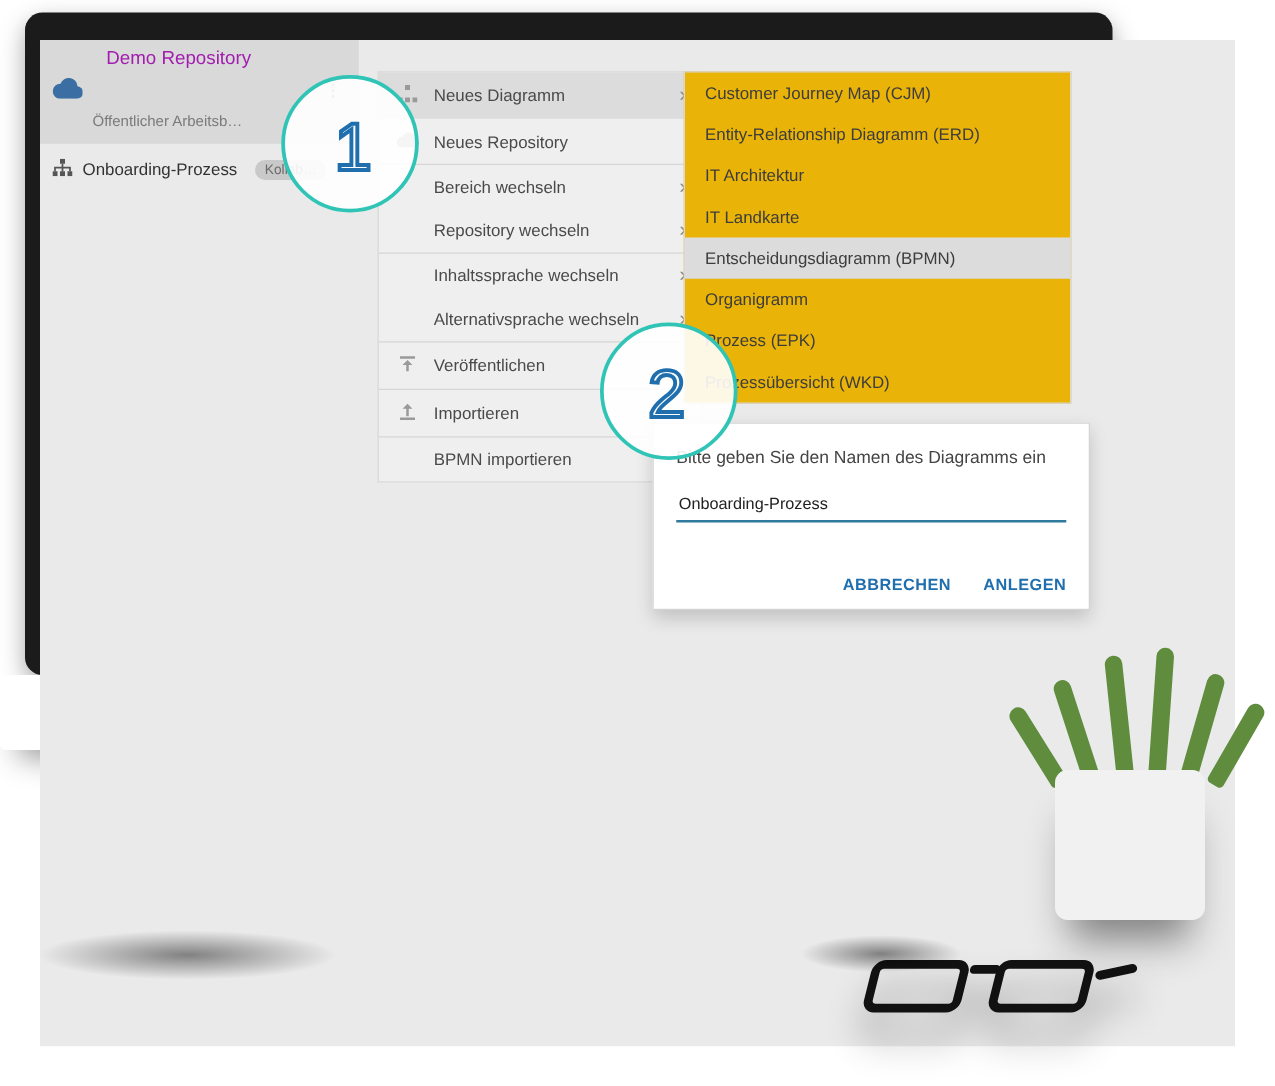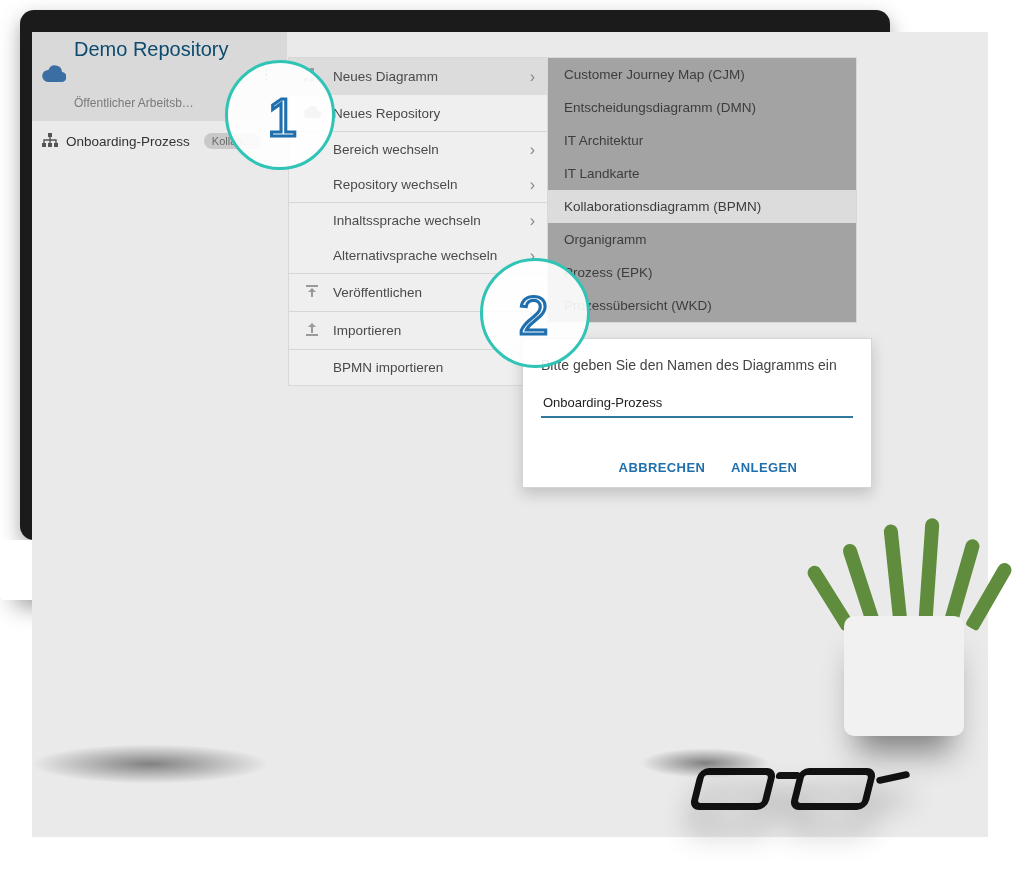--- a/index.html
+++ b/index.html
@@ -68,74 +68,74 @@
 
   
   .sidebar    { position: absolute; top: 0; left: 0; width: 255px; height: 100%; }
   .repo-header{
     display: flex; align-items: center; gap: 8px;
     padding: 6px 8px 10px 10px;
     background: #d9d9d9;
   }
   .repo-header .cloud { color:#3b6fa3; }
   .repo-header .titles { flex:1; line-height:1.15; }
-  .repo-header .title  { font-size: 20px; color:#0c4a6e; }
+  .repo-header .title  { font-size: 15px; color:#a21caf;margin-left:11px; }
   .repo-header .sub    { font-size: 12px; color:#7a7a7a;margin-top:36px; }
   .repo-header .kebab  { color:#777; font-weight:bold; cursor:pointer; padding:4px 6px; }
   .tree-item  {
     display:flex; align-items:center; gap:8px;
     padding: 12px 10px; color:#333;
   }
   .tree-item .sitemap { color:#555; }
   .tag {
     margin-left:6px; background:#c9c9c9; border-radius:10px;
     font-size:11px; padding:2px 8px; color:#6b6b6b;
   }
 
   
   .menu1 {
-    position:absolute; top:25px; left:256px; width:260px;
+    position:absolute; top:25px; left:270px; width:260px;
     background:#efefef; border:1px solid #d8d8d8;
   }
   .menu1 .row {
     display:flex; align-items:center; gap:12px;
     padding:10px 14px; position:relative; color:#4a4a4a;
     cursor:pointer;
   }
   .menu1 .row.selected   { background:#dcdcdc; }
   .menu1 .row.has-sub::after{
     content:"›"; position:absolute; right:12px; color:#888; font-size:16px;
   }
   .menu1 .divider { height:1px; background:#d6d6d6; }
   .menu1 .ico { width:18px; text-align:center; color:#9a9a9a; }
 
   
   .menu2 {
     position:absolute; top:25px; left:515px; width:310px;
-    background:#a3a3a3; border:1px solid #d8d8d8;
+    background:#eab308; border:1px solid #d8d8d8;
   }
   .menu2 .row {
     padding:9px 16px; cursor:pointer; color:#3d3d3d;
   }
   .menu2 .row.selected { background:#dcdcdc; }
 
   
   .dialog {
     position:absolute; top:306px; left:490px; width:350px;
     background:#ffffff; border:1px solid #d4d4d4;
     padding:18px 18px 12px 18px;
     box-shadow:0 6px 14px rgba(0,0,0,0.18);
   }
   .dialog .label { font-size:14px; color:#444; margin-bottom:18px; }
   .dialog .field {
     width:100%; border:none; border-bottom:2px solid #2f7a9e;
     padding:4px 2px 6px 2px; font-size:13px; color:#222;
     outline:none; background:transparent;
   }
-  .dialog .buttons { text-align:center; margin-top:42px; }
+  .dialog .buttons { text-align:right; margin-top:42px; }
   .dialog .btn {
     display:inline-block; margin-left:22px;
     color:#1f6fae; font-size:13px; font-weight:600;
     letter-spacing:.4px; cursor:pointer;
   }
 
   
   .step {
     position:absolute; width:110px; height:110px;
     border:3px solid #2fc4b6; border-radius:50%;
@@ -296,24 +296,24 @@
     </div>
     <div class="divider"></div>
     <div class="row">
       <span class="ico"></span>
       <span>BPMN importieren</span>
     </div>
   </div>
 
   <div class="menu2">
     <div class="row"><span>Customer Journey Map (CJM)</span></div>
-    <div class="row"><span>Entscheidungsdiagramm (DMN)</span></div>
+    <div class="row"><span>Entity-Relationship Diagramm (ERD)</span></div>
     <div class="row"><span>IT Architektur</span></div>
     <div class="row"><span>IT Landkarte</span></div>
-    <div class="row selected"><span>Kollaborationsdiagramm (BPMN)</span></div>
+    <div class="row selected"><span>Entscheidungsdiagramm (BPMN)</span></div>
     <div class="row"><span>Organigramm</span></div>
     <div class="row"><span>Prozess (EPK)</span></div>
     <div class="row"><span>Prozessübersicht (WKD)</span></div>
   </div>
 
   <div class="dialog">
     <div class="label">Bitte geben Sie den Namen des Diagramms ein</div>
     <input class="field" value="Onboarding-Prozess" style="">
     <div class="buttons">
       <span class="btn">ABBRECHEN</span>

